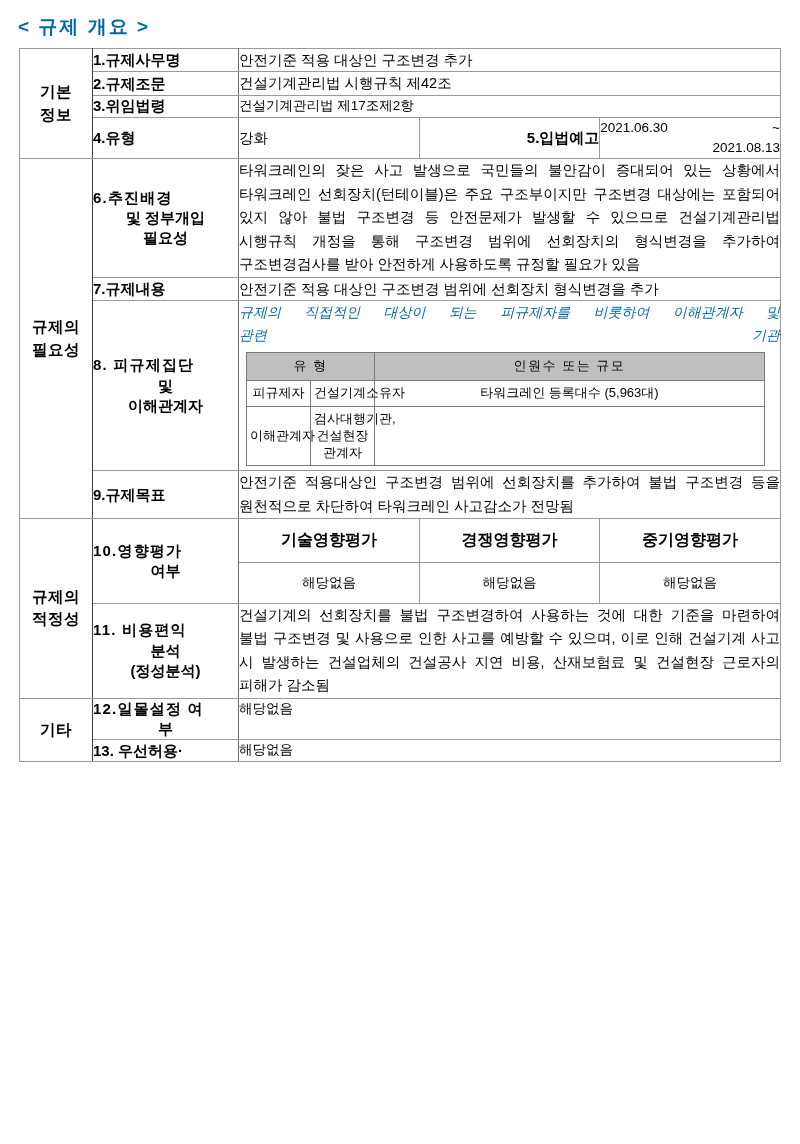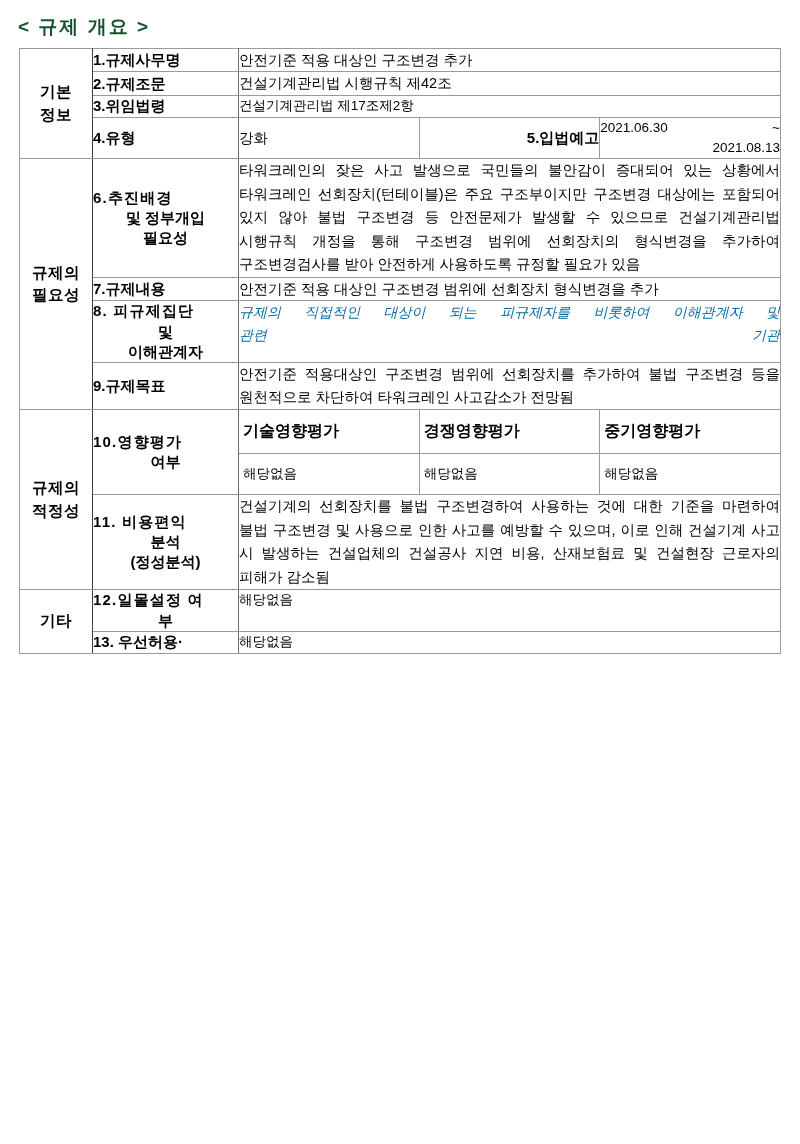--- a/index.html
+++ b/index.html
@@ -23,21 +23,21 @@
     box-sizing: border-box;
     padding: 0;
     overflow: hidden;
   }
 
   .doc-title {
     margin: 14px 0 8px 18px;
     font-size: 19px;
     font-weight: 700;
     letter-spacing: 2px;
-    color: #14532d;
+    color: #0369a1;
   }
 
   table.main {
     border-collapse: collapse;
     table-layout: fixed;
     width: 762px;
     margin-left: 19px;
     border: 1.6px solid #3d3d3d;
   }
   table.main > tbody > tr > td {
@@ -132,20 +132,21 @@
   .inner-c3 { width: 246px; }
 
   
   table.impact {
     border-collapse: collapse;
     table-layout: fixed;
     width: 100%;
   }
   table.impact td {
     border: 1px solid #9a9a9a;
+    text-align: center;
     padding: 11px 4px;
     word-break: keep-all;
   }
   table.impact tr:first-child td { border-top: 0; }
   table.impact tr:last-child  td { border-bottom: 0; }
   table.impact td:first-child  { border-left: 0; }
   table.impact td:last-child   { border-right: 0; }
   table.impact .head { font-size: 16px; font-weight: 700; }
   table.impact .body { font-size: 13.5px; font-weight: 400; }
 
@@ -240,20 +241,38 @@
         </td>
         <td class="val pad-top" colspan="3">
           <p class="note-red">
             <span>규제의 직접적인 대상이 되는 피규제자를 비롯하여 이해관계자 및</span>
             <span class="second">
               <span>관련</span>
               <span>기관</span>
             </span>
           </p>
 
+          <table class="inner">
+            <tbody>
+              <tr>
+                <th class="inner-c1" colspan="2">유 형</th>
+                <th class="inner-c3">인원수 또는 규모</th>
+              </tr>
+              <tr>
+                <td class="inner-c1">피규제자</td>
+                <td class="inner-c2">건설기계소유자</td>
+                <td class="inner-c3">타워크레인 등록대수 (5,963대)</td>
+              </tr>
+              <tr>
+                <td class="inner-c1">이해관계자</td>
+                <td class="inner-c2">검사대행기관, 건설현장 관계자</td>
+                <td class="inner-c3"></td>
+              </tr>
+            </tbody>
+          </table>
         </td>
       </tr>
 
       <tr>
         <td class="lbl">9.규제목표</td>
         <td class="val pad-top" colspan="3">
           <p class="para tight">안전기준 적용대상인 구조변경 범위에 선회장치를 추가하여 불법 구조변경 등을 원천적으로 차단하여 타워크레인 사고감소가 전망됨</p>
         </td>
       </tr>
 

